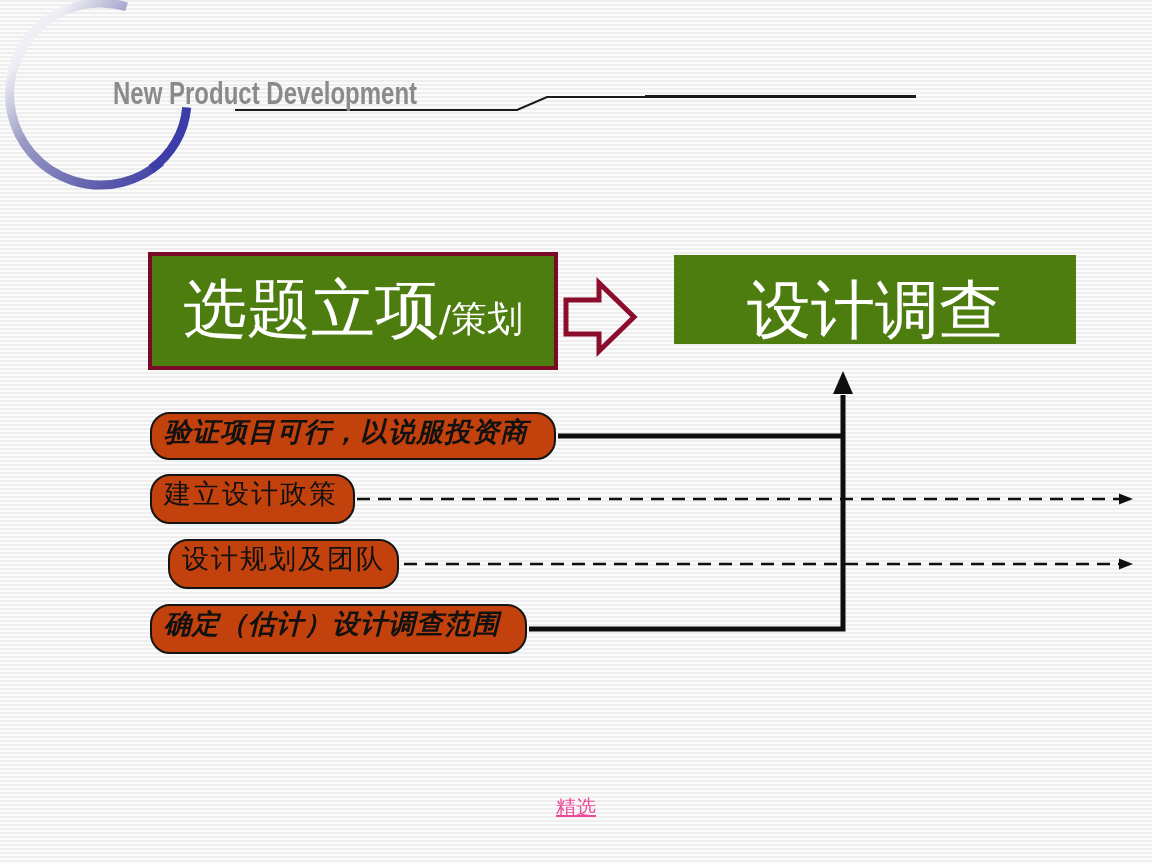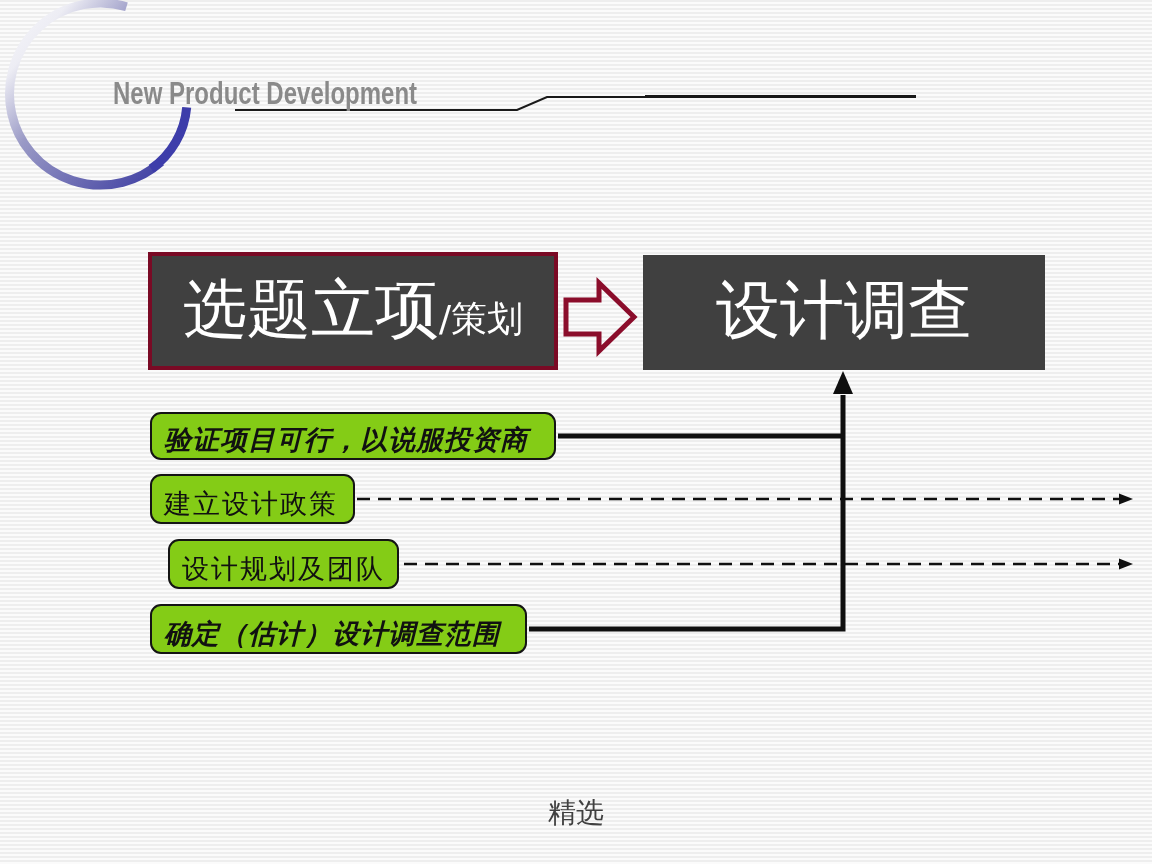--- a/index.html
+++ b/index.html
@@ -14,46 +14,46 @@
     left:113px;top:76px;
     font-size:30px;font-weight:bold;color:#8a8a8a;
     letter-spacing:0px;white-space:nowrap;
     transform:scaleX(0.80) scaleY(1.05);transform-origin:left top;
     z-index:3;
   }
   
   .overlay{left:0;top:0;width:1152px;height:864px;z-index:1;}
   
   .stage-box{
-    background:#404040;color:#ffffff;text-align:center;z-index:2;
+    background:#4d7c0f;color:#ffffff;text-align:center;z-index:2;
     white-space:nowrap;
   }
   .stage-box.bordered{border:4px solid #7a0a25;}
   #stage1{left:148px;top:252px;width:402px;height:110px;line-height:106px;}
-  #stage2{left:643px;top:255px;width:402px;height:115px;line-height:111px;}
+  #stage2{left:674px;top:255px;width:402px;height:89px;line-height:111px;}
   .stage-main{font-size:64px;font-family:"DejaVu Sans",sans-serif;}
   .stage-suffix{font-size:36px;font-family:"DejaVu Sans",sans-serif;}
   
   .task-box{
-    background:#84cc16;border:2.5px solid #141414;border-radius:11px;
-    display:flex;align-items:flex-end;box-sizing:border-box;
+    background:#c2410c;border:2.5px solid #141414;border-radius:20px;
+    display:flex;align-items:flex-start;box-sizing:border-box;
     padding:0 12px;z-index:2;color:#111;white-space:nowrap;
     font-family:"DejaVu Sans",sans-serif;
   }
   .task-box.italic{font-style:italic;font-weight:bold;font-size:27px;letter-spacing:1px;}
   .task-box.serif{font-family:Liberation Sans, sans-serif;font-weight:400;font-size:27px;letter-spacing:2px;}
   #task0{left:150px;top:412px;width:406px;height:48px;}
   #task1{left:150px;top:474px;width:205px;height:50px;}
   #task2{left:168px;top:539px;width:231px;height:50px;}
   #task3{left:150px;top:604px;width:377px;height:50px;}
   
   .footer-watermark{
     left:50%;top:794px;transform:translateX(-50%);
     font-family:"DejaVu Serif","Liberation Serif",serif;
-    font-size:28px;color:#404040;z-index:3;
+    font-size:20px;color:#ec4899;z-index:3;text-decoration:underline;
   }
 </style>
 </head>
 <body>
 
 <svg class="abs overlay" width="1152" height="864" viewBox="0 0 1152 864" xmlns="http://www.w3.org/2000/svg">
   <defs>
     <linearGradient id="arcGrad" gradientUnits="userSpaceOnUse" x1="-20" y1="0" x2="190" y2="180">
       <stop offset="0" stop-color="#ffffff"></stop>
       <stop offset="0.25" stop-color="#ededf4"></stop>

